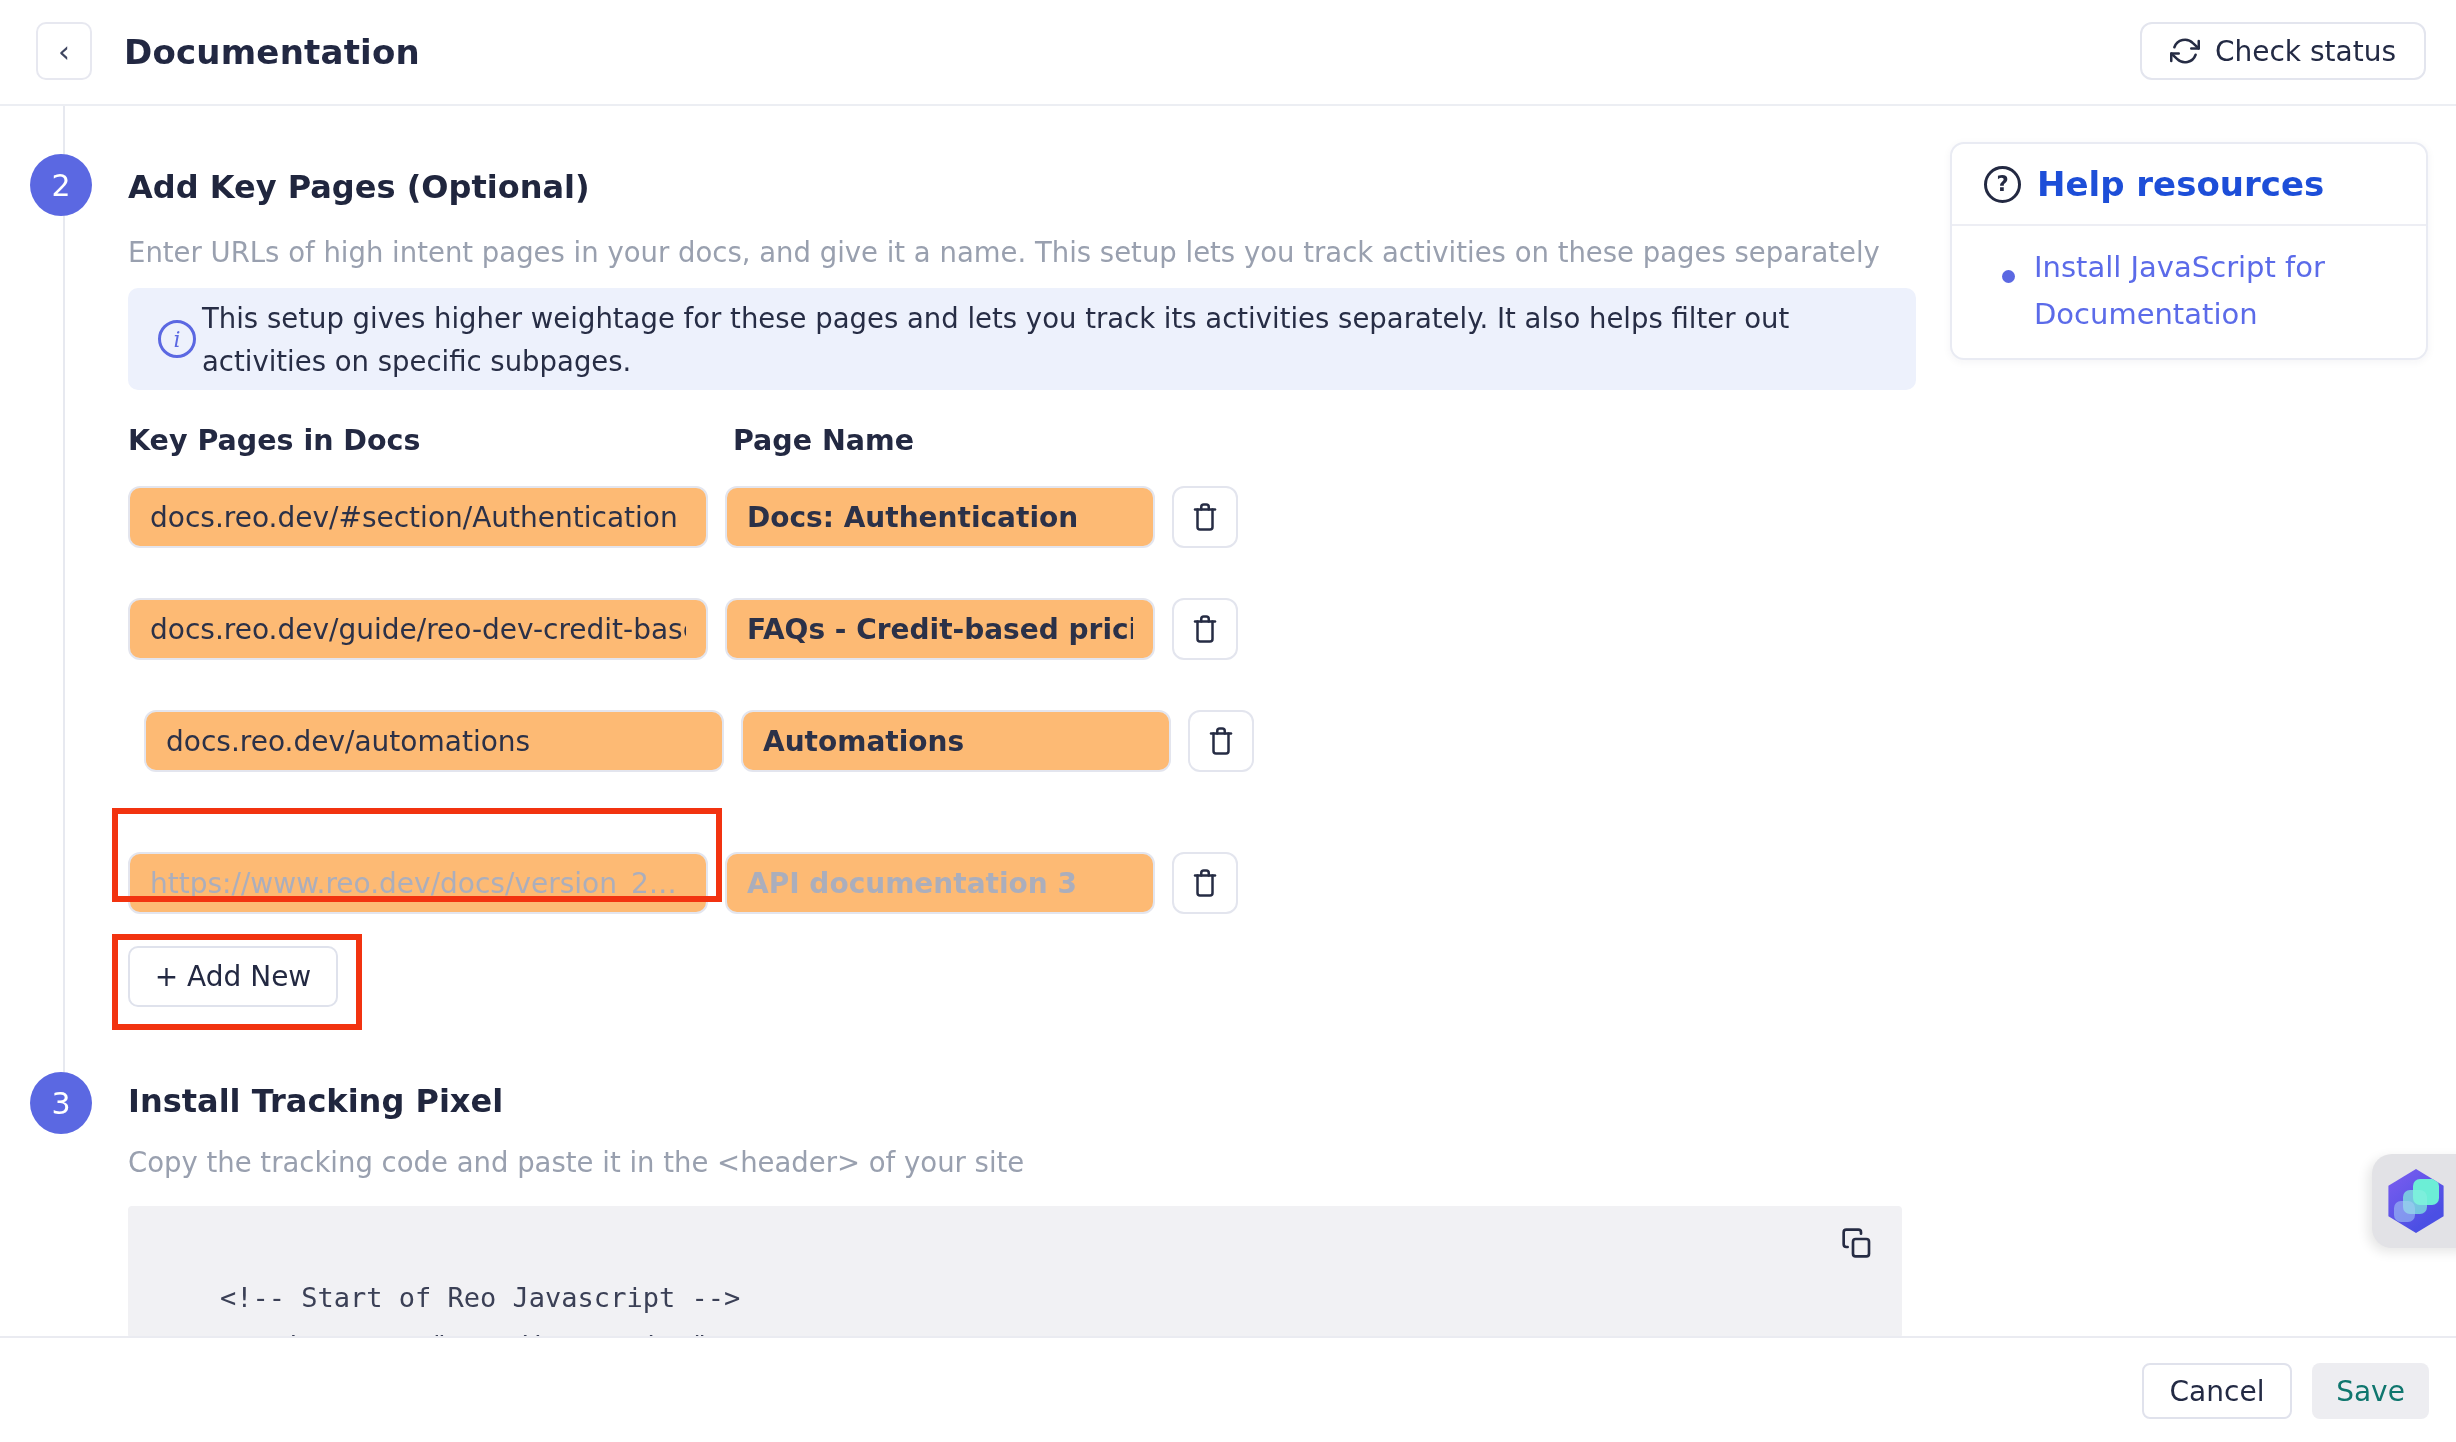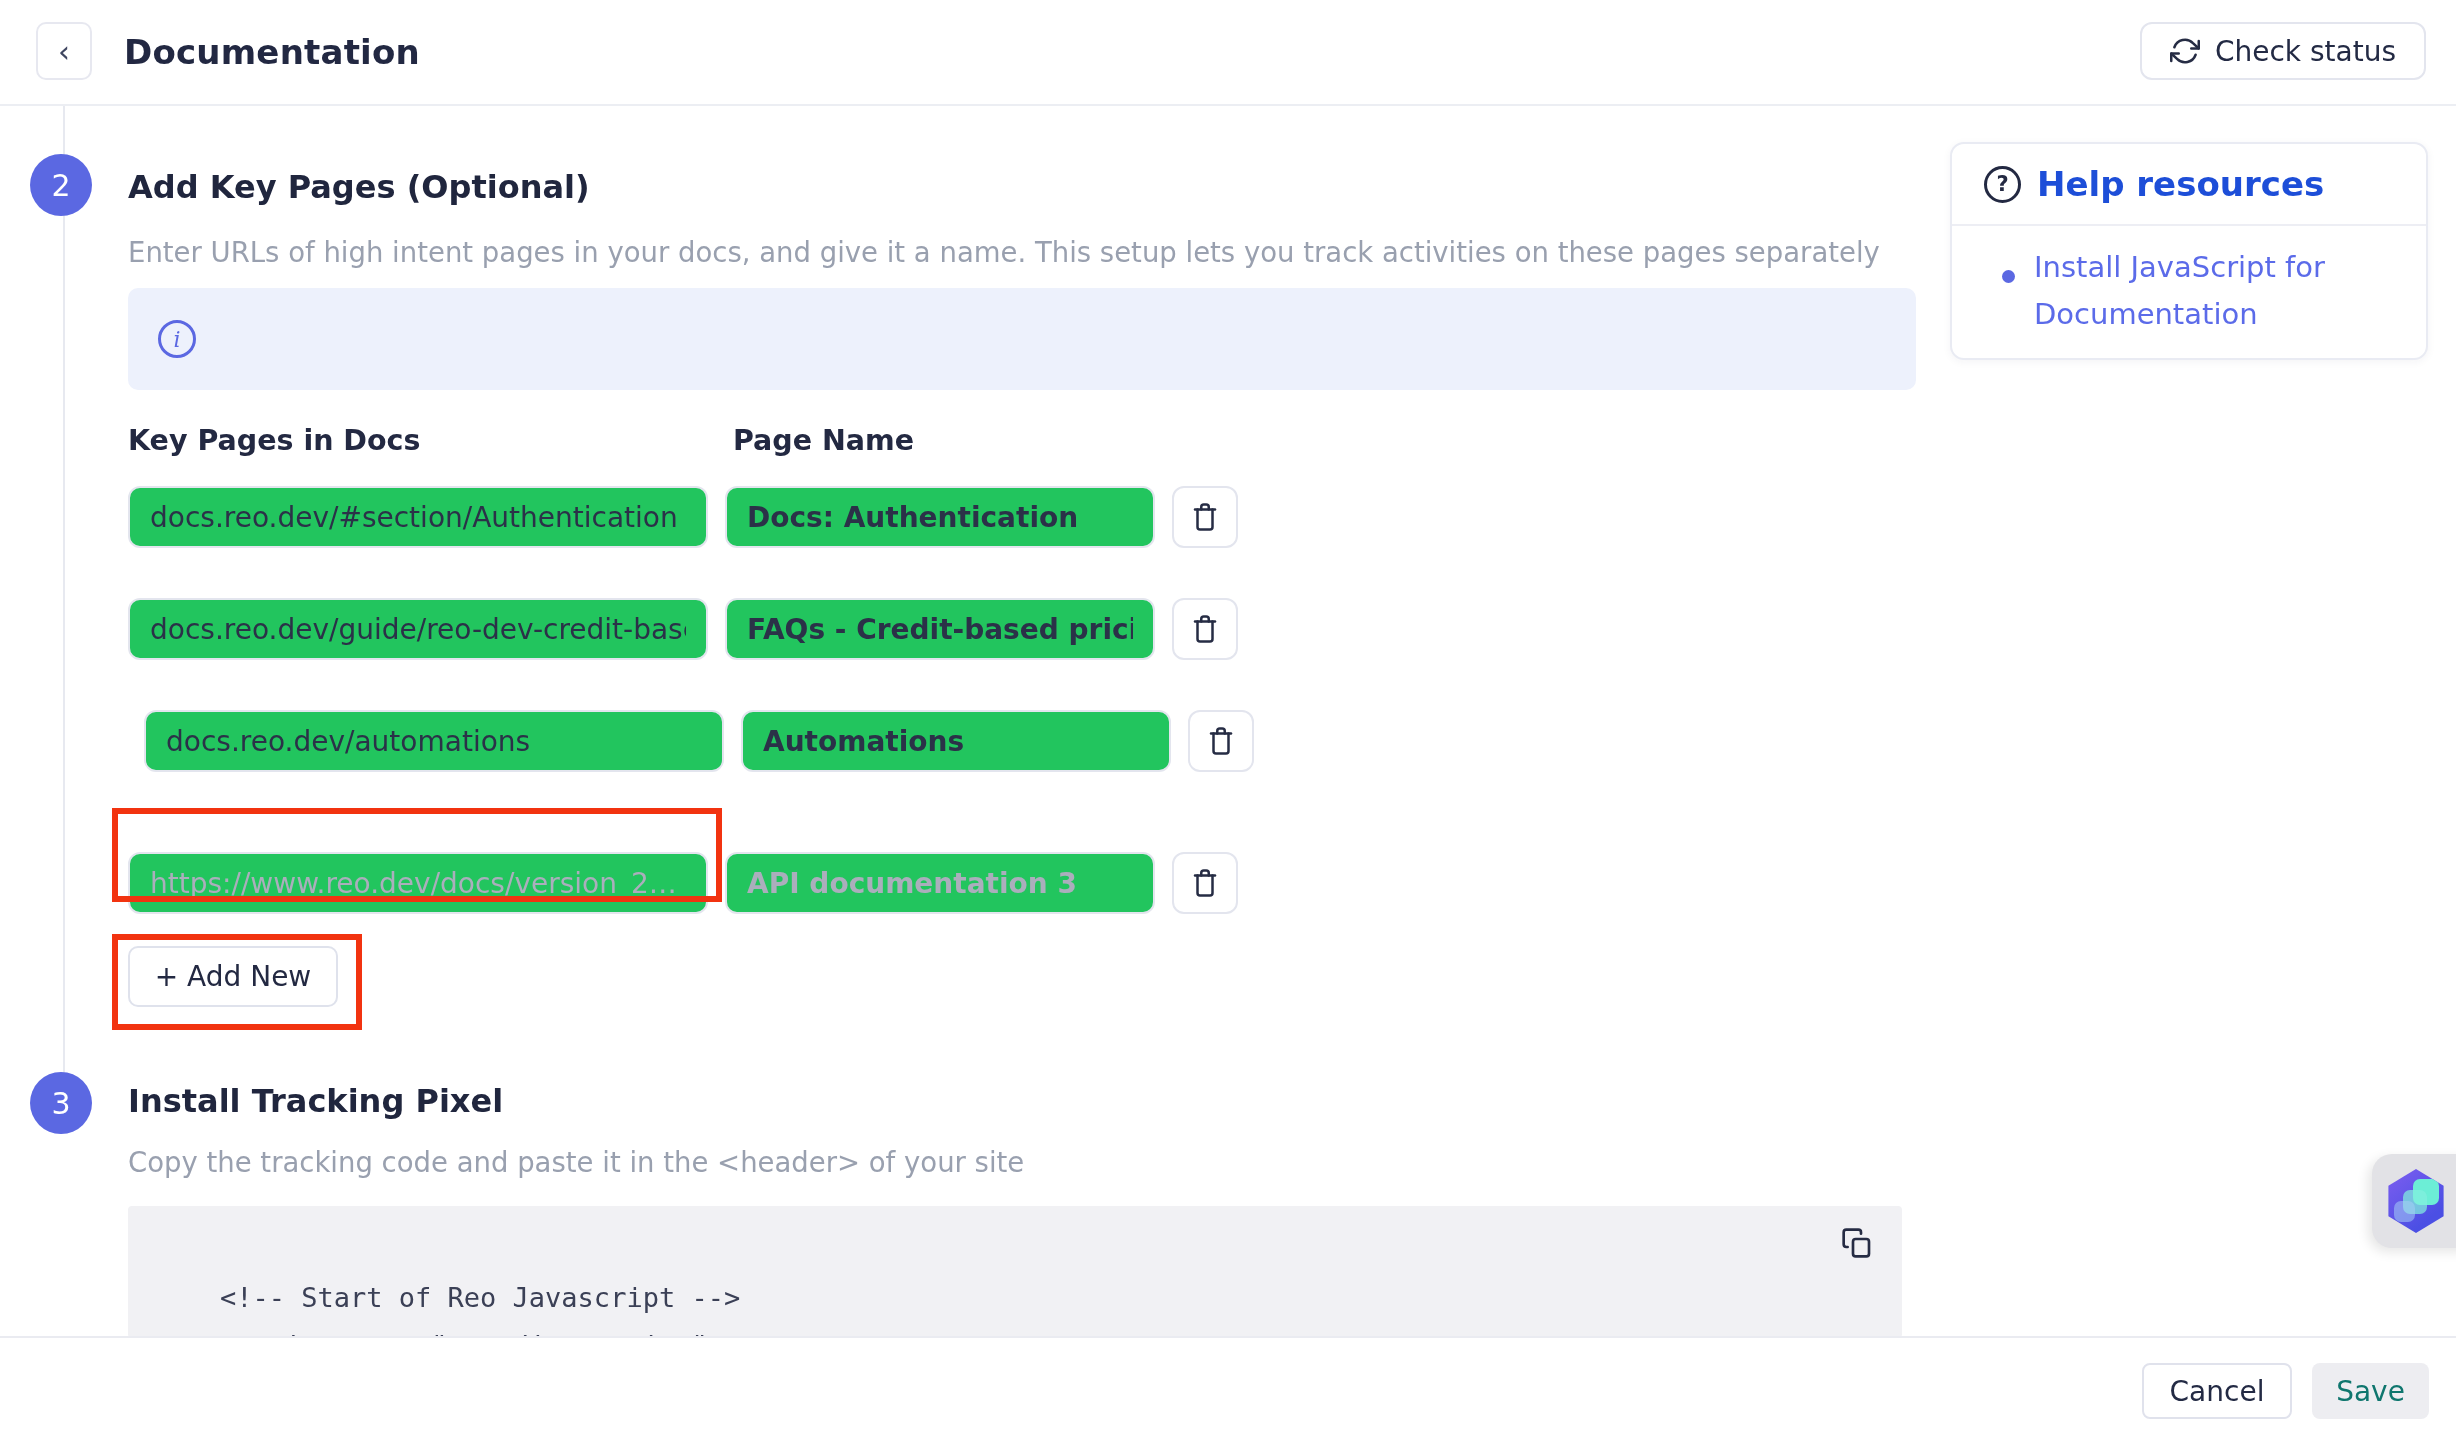--- a/index.html
+++ b/index.html
@@ -36,21 +36,21 @@
   .banner-icon { position:absolute; left:30px; top:32px; width:38px; height:38px; border-radius:50%;
                  border:3px solid #5b68e2; color:#5b68e2; display:flex; align-items:center;
                  justify-content:center; font-size:22px; font-family:"DejaVu Serif",serif; font-style:italic; }
   .banner-text { position:absolute; left:74px; top:9px; right:40px; font-size:27.5px; line-height:43px;
                  color:#272d45; }
 
   
   .col-label { position:absolute; top:424px; font-size:28.5px; font-weight:600; color:#232942; }
   .col-label.c1 { left:128px; } .col-label.c2 { left:733px; }
 
-  .ipt { position:absolute; height:62px; border:2px solid #e3e5ee; border-radius:12px; background:#22c55e;
+  .ipt { position:absolute; height:62px; border:2px solid #e3e5ee; border-radius:12px; background:#fdba74;
          font-family:"DejaVu Sans","Liberation Sans",sans-serif; font-size:28px; color:#2b3148;
          padding:0 20px; outline:none; }
   .ipt::placeholder { color:#abaebc; }
   .ipt.url { left:128px; width:580px; }
   .ipt.name { left:725px; width:430px;font-weight:bold; }
   .trash-btn { position:absolute; left:1172px; width:66px; height:62px; border:2px solid #e3e5ee;
                border-radius:12px; background:#fff; display:flex; align-items:center; justify-content:center;
                cursor:pointer; }
   .r0 { top:486px; } .r1 { top:598px; } .r2 { top:710px;margin-left:16px; } .r3 { top:852px; }
 
@@ -135,20 +135,21 @@
     <span>3</span>
   </div>
 
   <div class="section-title" style="top:168px;">Add Key Pages (Optional)</div>
   <div class="section-sub" style="top:236px;">Enter URLs of high intent pages in your docs, and give it a name. This setup lets you track activities on these pages separately</div>
 
   <div class="banner">
     <div class="banner-icon">
       <span>i</span>
     </div>
+    <div class="banner-text">This setup gives higher weightage for these pages and lets you track its activities separately. It also helps filter out activities on specific subpages.</div>
   </div>
 
   <div class="col-label c1">Key Pages in Docs</div>
   <div class="col-label c2">Page Name</div>
 
   <input class="ipt url r0" value="docs.reo.dev/#section/Authentication" style="">
   <input class="ipt name r0" value="Docs: Authentication" style="">
   <div class="trash-btn r0">
     <svg class="stroke-ic" width="30" height="30" viewBox="0 0 24 24">
       <polyline points="4 6 20 6"></polyline>

